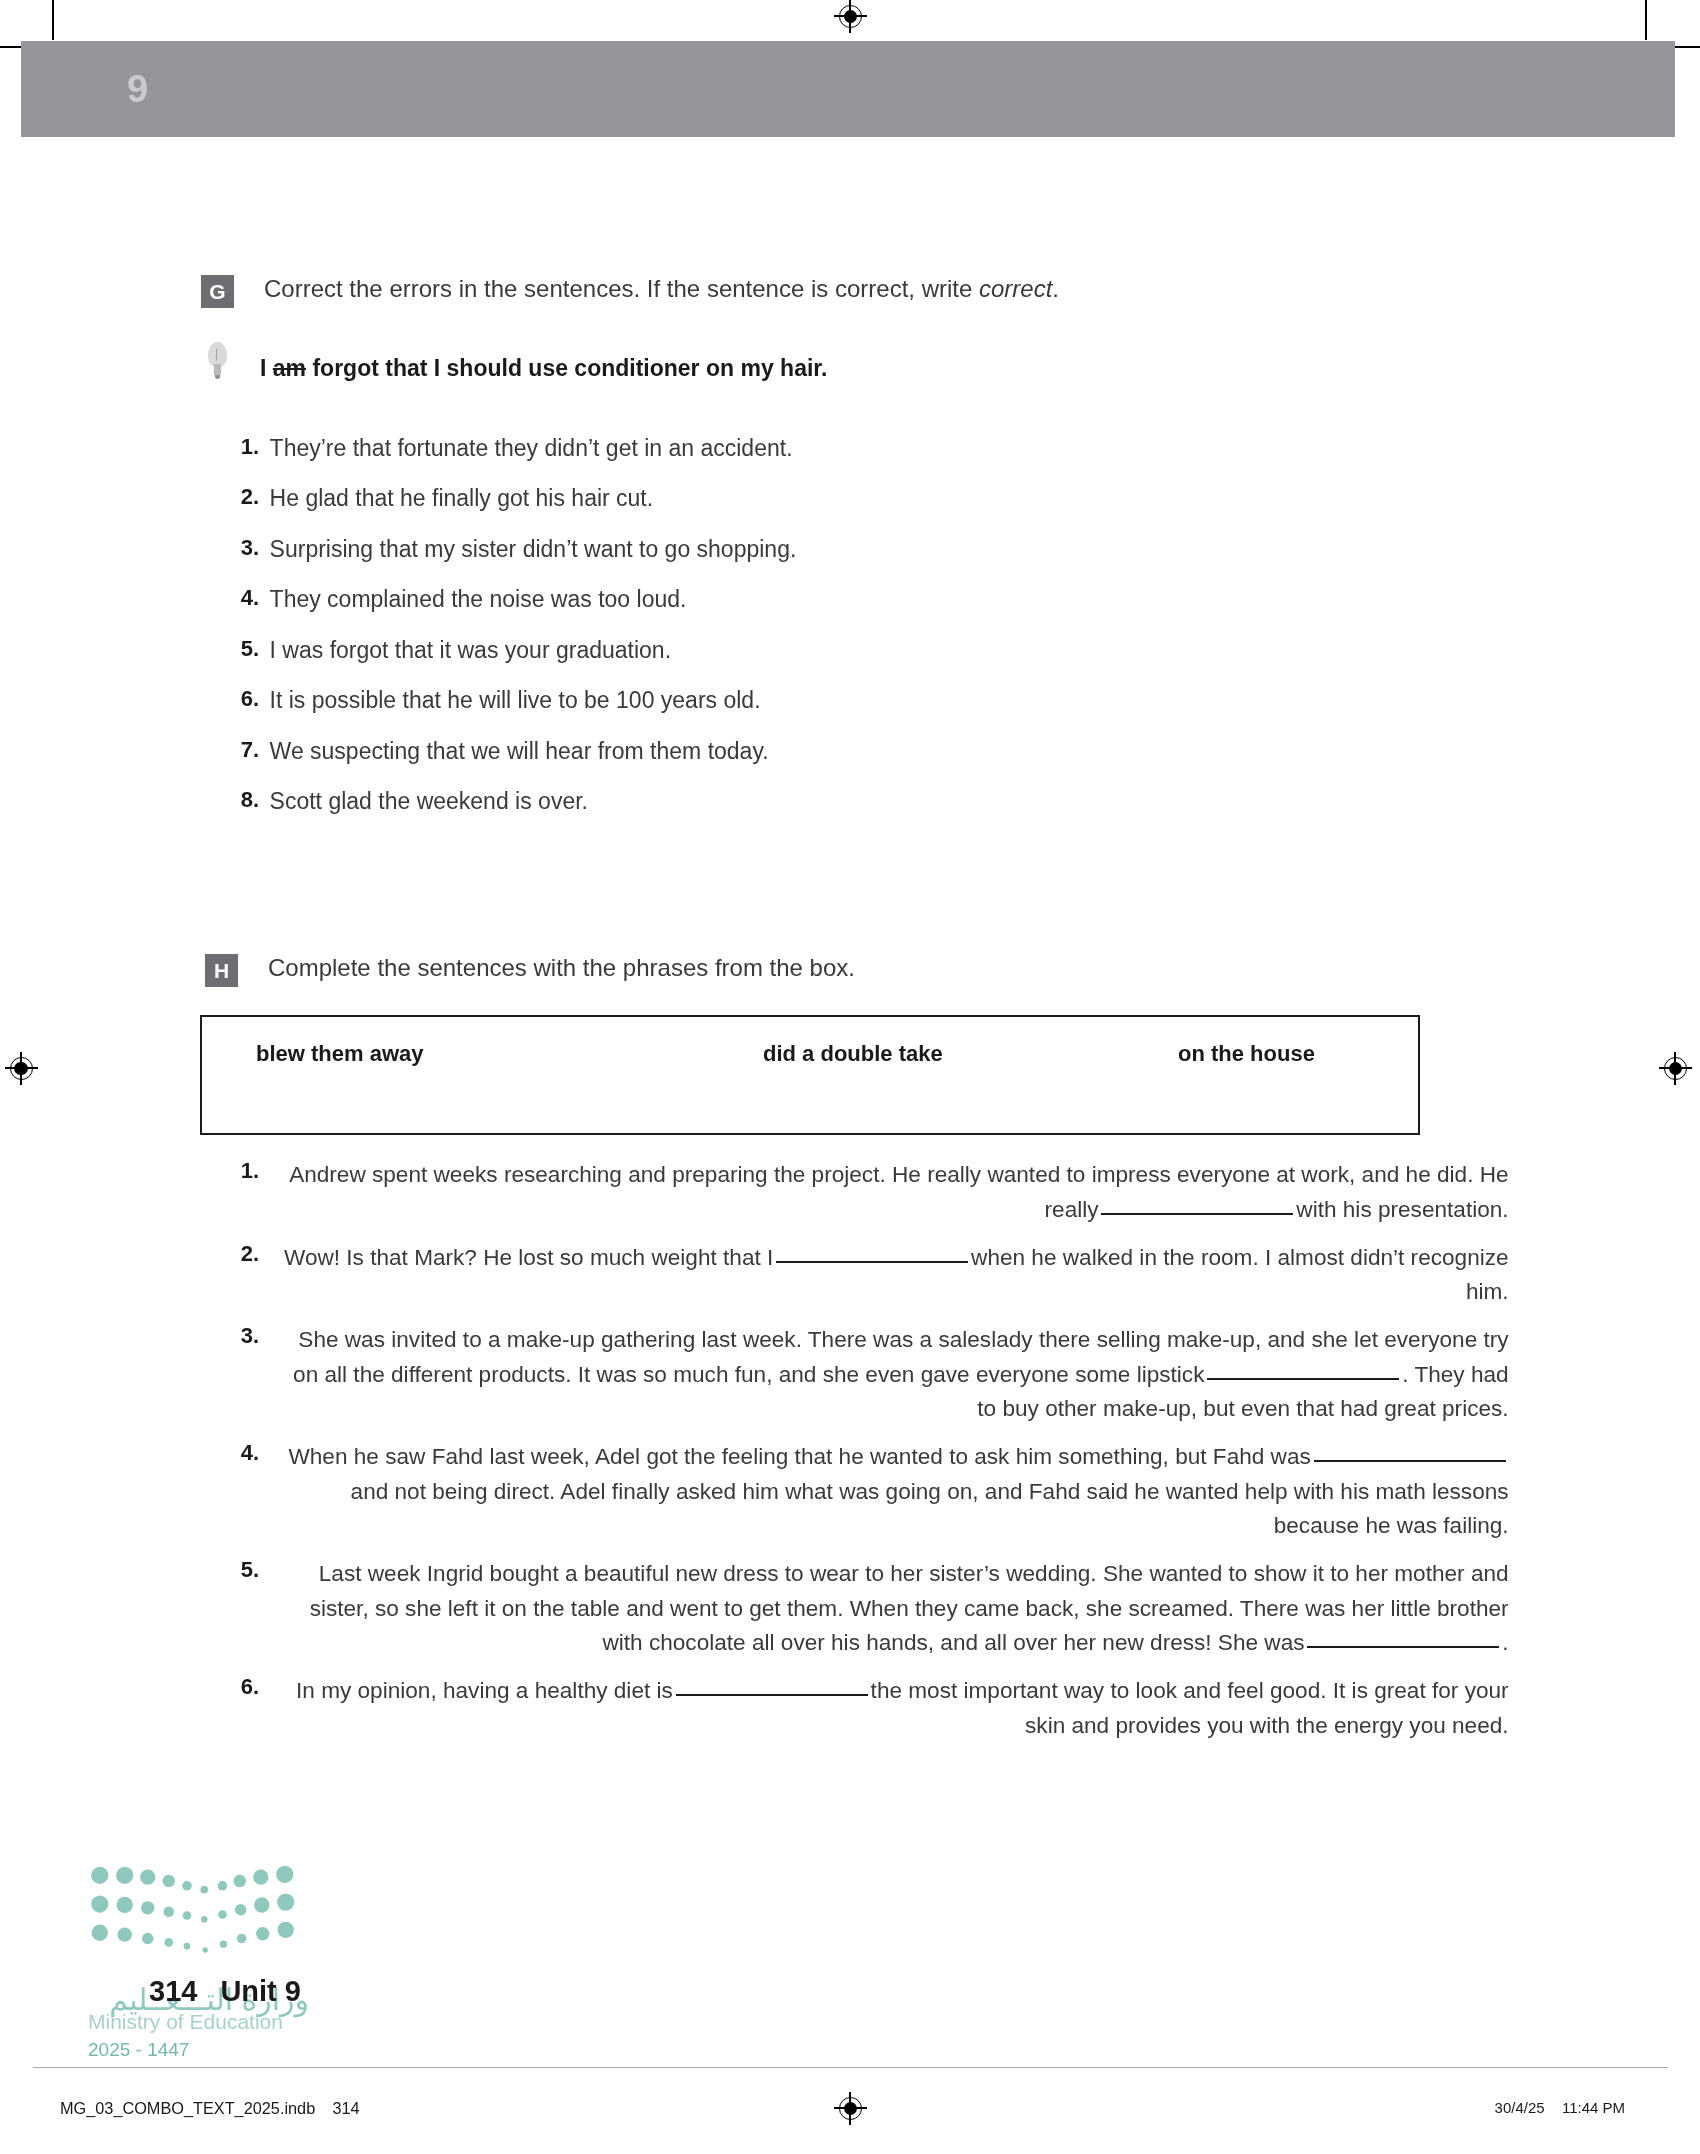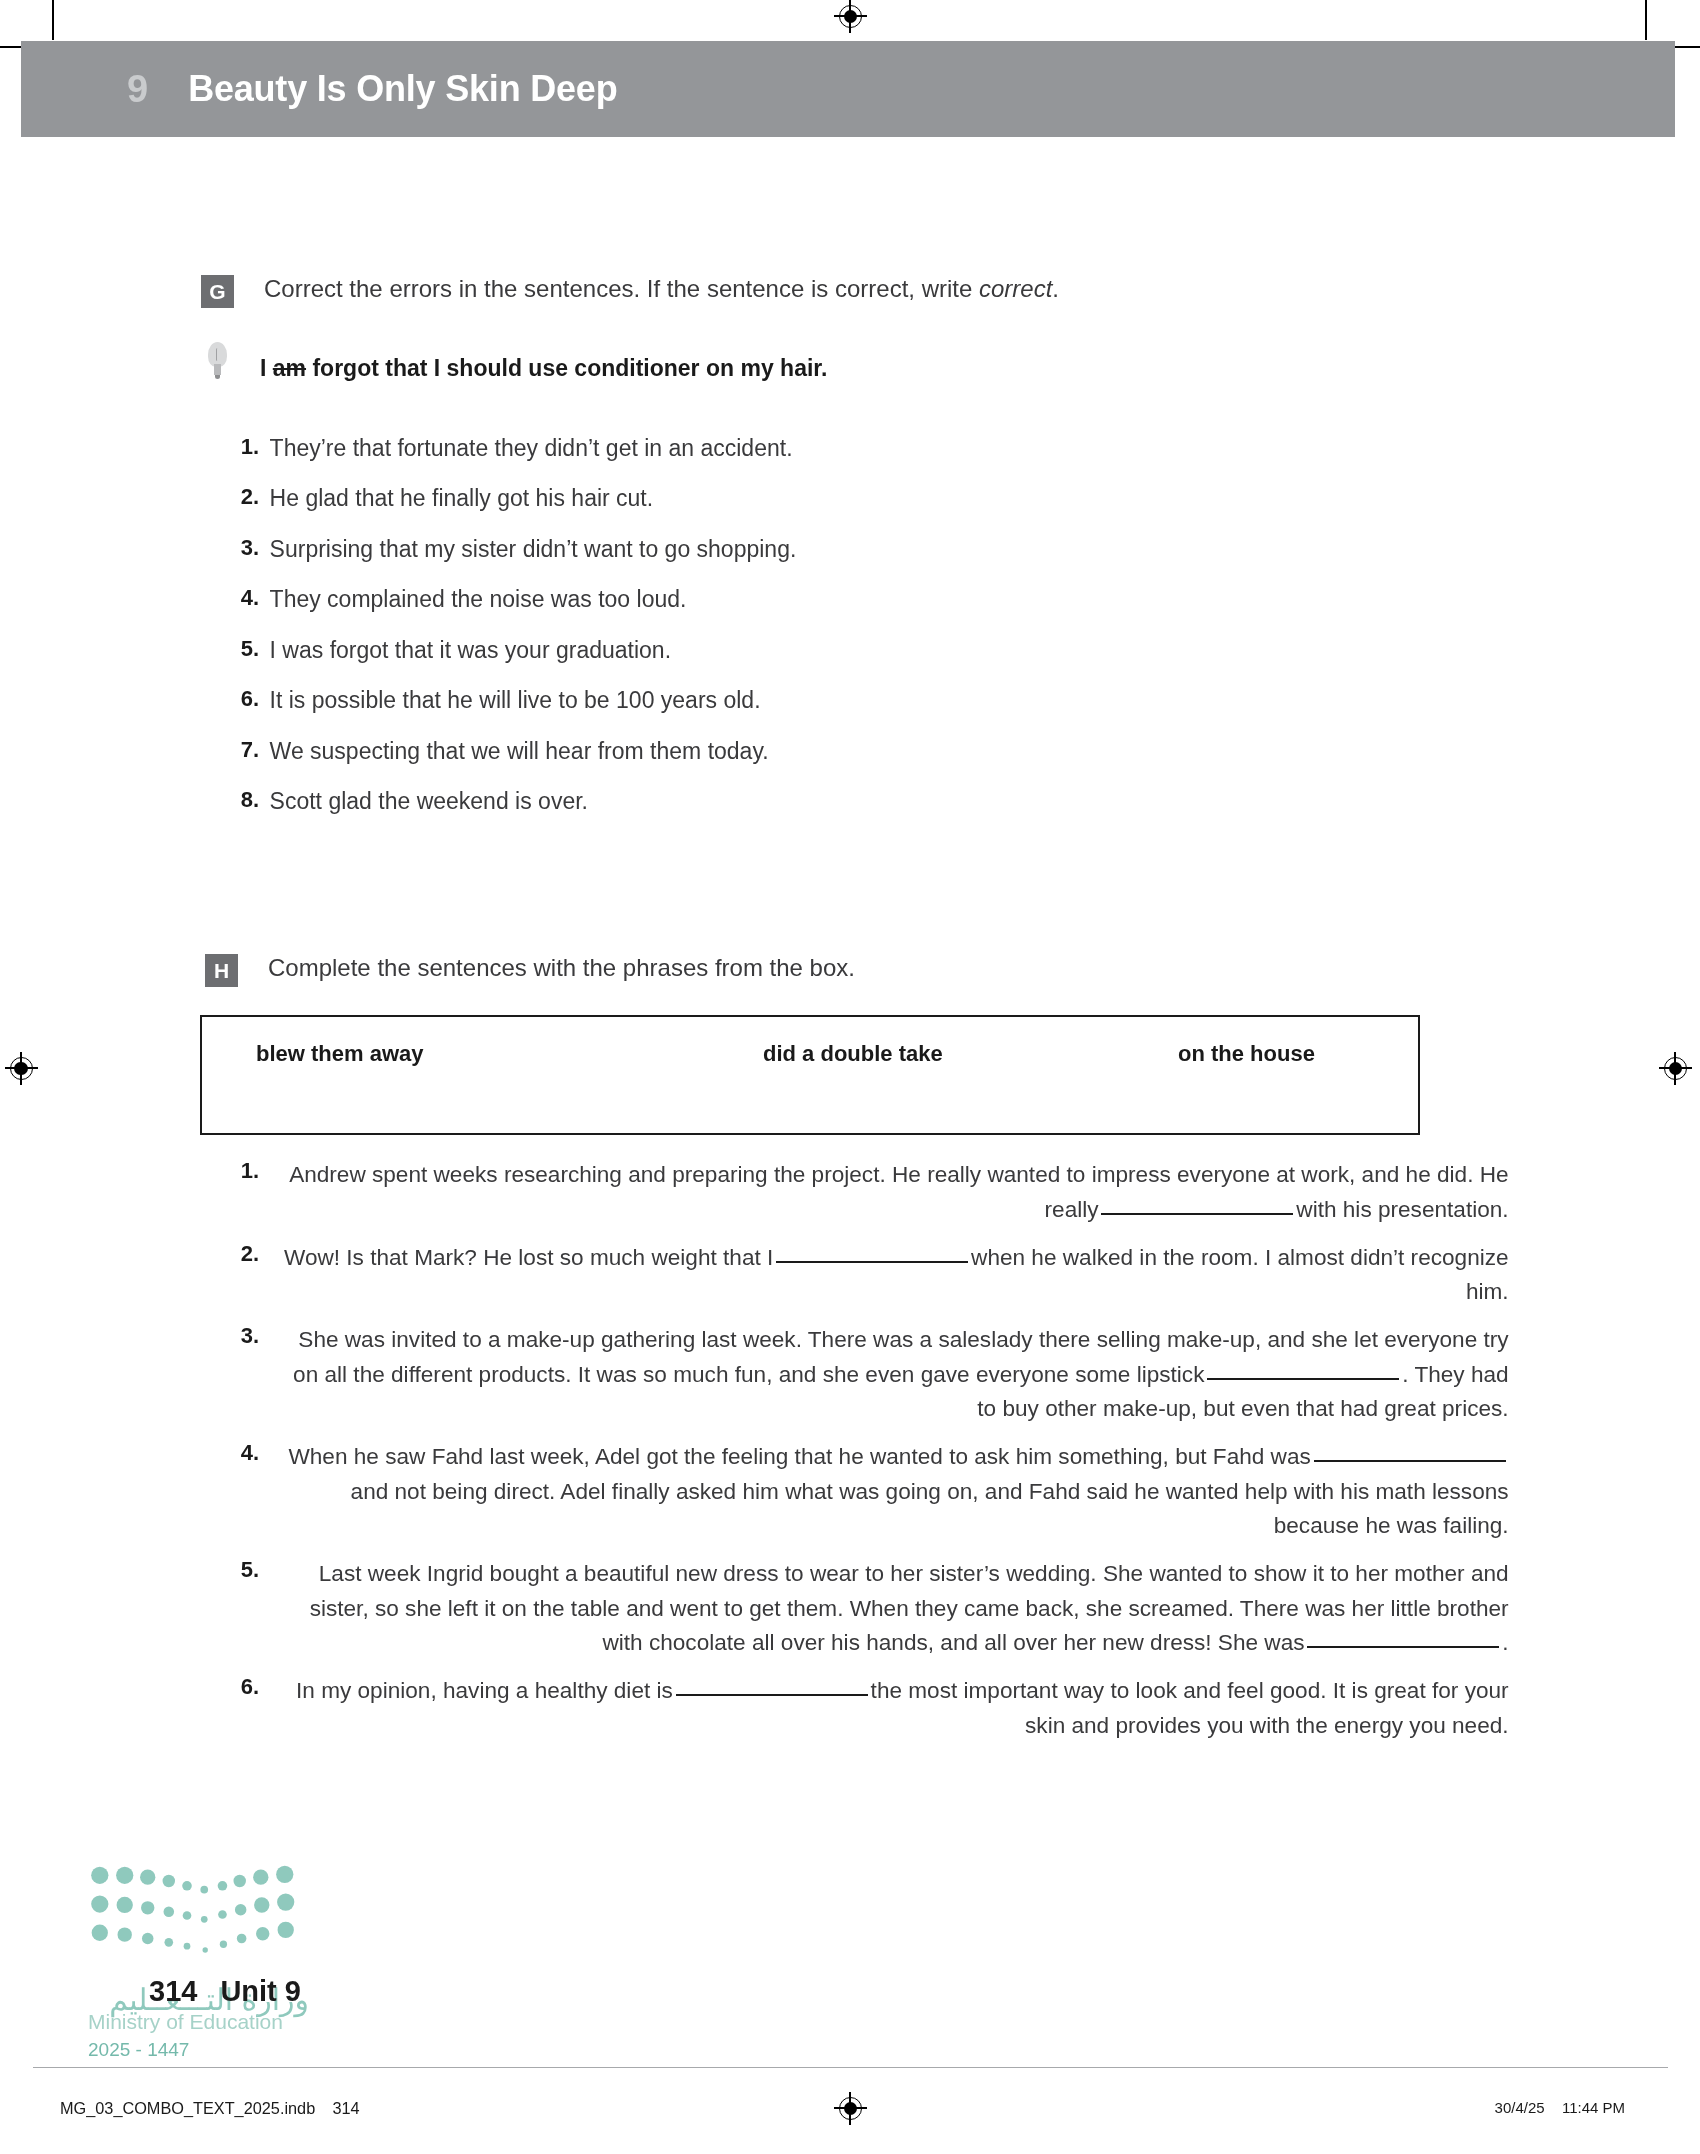--- a/index.html
+++ b/index.html
@@ -258,21 +258,20 @@
 </div>
 <div class="reg" style="left:834px; top:2092px;">
   <span class="reg-ring"></span>
     <span class="reg-dot"></span>
   <span class="reg-h"></span>
     <span class="reg-v"></span>
 </div>
 
 <div class="banner">
   <span class="banner-num">9</span>
-  <span class="banner-title">Beauty Is Only Skin Deep</span>
 </div>
 
 <div class="ex-head" style="left:201px; top:274px;">
   <span class="ex-badge">G</span>
   <span class="ex-instr"><span>Correct the errors in the sentences. If the sentence is correct, write </span><i>correct</i><span>.</span></span>
 </div>
 
 <div class="example" style="left:207px; top:355px;">
   <span class="bulb">
     <span class="bulb-glass"></span>

